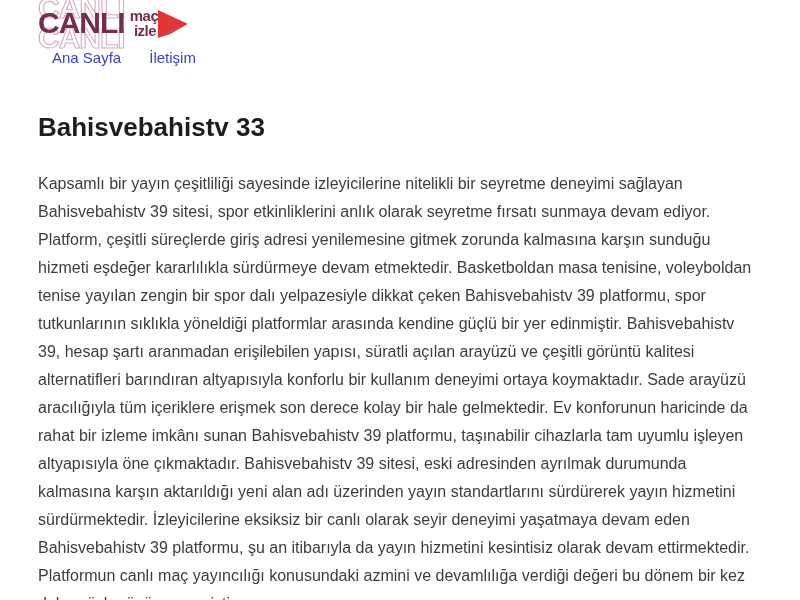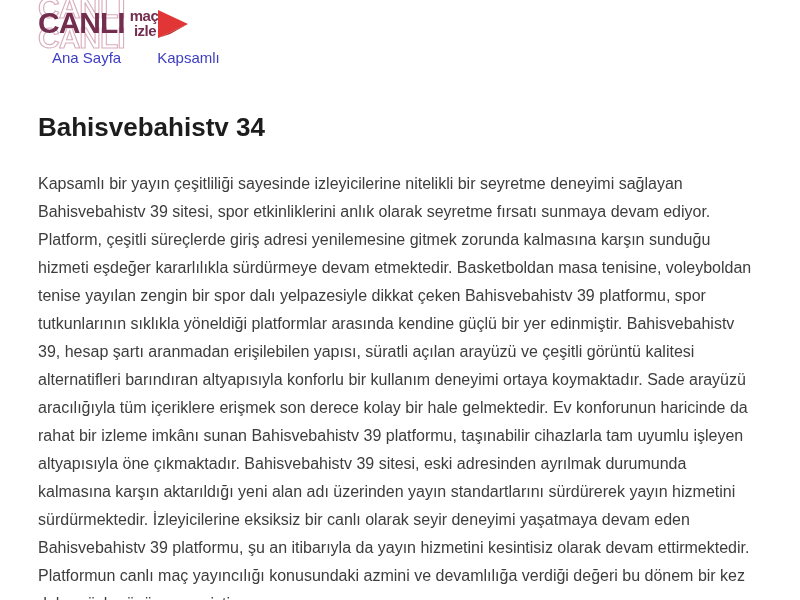--- a/index.html
+++ b/index.html
@@ -49,21 +49,21 @@
   }
   .logo .sub {
     font-size: 15px;
     letter-spacing: -0.5px;
     fill: #732d4e;
   }
   
   nav {
     margin: 9px 0 0 14px;
     display: flex;
-    gap: 36px;
+    gap: 28px;
     font-size: 15px;
     line-height: 17px;
   }
   nav a {
     color: #3e3ec1;
     text-decoration: none;
     cursor: pointer;
   }
   
   h1 {
@@ -97,22 +97,22 @@
         <text class="sub" x="107" y="42" text-anchor="middle">izle</text>
         <g>
           <polygon points="120,16 150,30 120,44" fill="#e23535"></polygon>
           <polygon points="120,44 150,30 132,40" fill="#b52828"></polygon>
         </g>
       </svg>
     </div>
 
     <nav>
       <a href="#">Ana Sayfa</a>
-      <a href="#">Kapsamlı</a>
+      <a href="#">İletişim</a>
     </nav>
   </header>
 
   <main>
-    <h1>Bahisvebahistv 34</h1>
+    <h1>Bahisvebahistv 33</h1>
     <p class="article">Kapsamlı bir yayın çeşitliliği sayesinde izleyicilerine nitelikli bir seyretme deneyimi sağlayan Bahisvebahistv 39 sitesi, spor etkinliklerini anlık olarak seyretme fırsatı sunmaya devam ediyor. Platform, çeşitli süreçlerde giriş adresi yenilemesine gitmek zorunda kalmasına karşın sunduğu hizmeti eşdeğer kararlılıkla sürdürmeye devam etmektedir. Basketboldan masa tenisine, voleyboldan tenise yayılan zengin bir spor dalı yelpazesiyle dikkat çeken Bahisvebahistv 39 platformu, spor tutkunlarının sıklıkla yöneldiği platformlar arasında kendine güçlü bir yer edinmiştir. Bahisvebahistv 39, hesap şartı aranmadan erişilebilen yapısı, süratli açılan arayüzü ve çeşitli görüntü kalitesi alternatifleri barındıran altyapısıyla konforlu bir kullanım deneyimi ortaya koymaktadır. Sade arayüzü aracılığıyla tüm içeriklere erişmek son derece kolay bir hale gelmektedir. Ev konforunun haricinde da rahat bir izleme imkânı sunan Bahisvebahistv 39 platformu, taşınabilir cihazlarla tam uyumlu işleyen altyapısıyla öne çıkmaktadır. Bahisvebahistv 39 sitesi, eski adresinden ayrılmak durumunda kalmasına karşın aktarıldığı yeni alan adı üzerinden yayın standartlarını sürdürerek yayın hizmetini sürdürmektedir. İzleyicilerine eksiksiz bir canlı olarak seyir deneyimi yaşatmaya devam eden Bahisvebahistv 39 platformu, şu an itibarıyla da yayın hizmetini kesintisiz olarak devam ettirmektedir. Platformun canlı maç yayıncılığı konusundaki azmini ve devamlılığa verdiği değeri bu dönem bir kez daha gözler önüne sermiştir.</p>
   </main>
 
 </div>
 
 </body></html>

